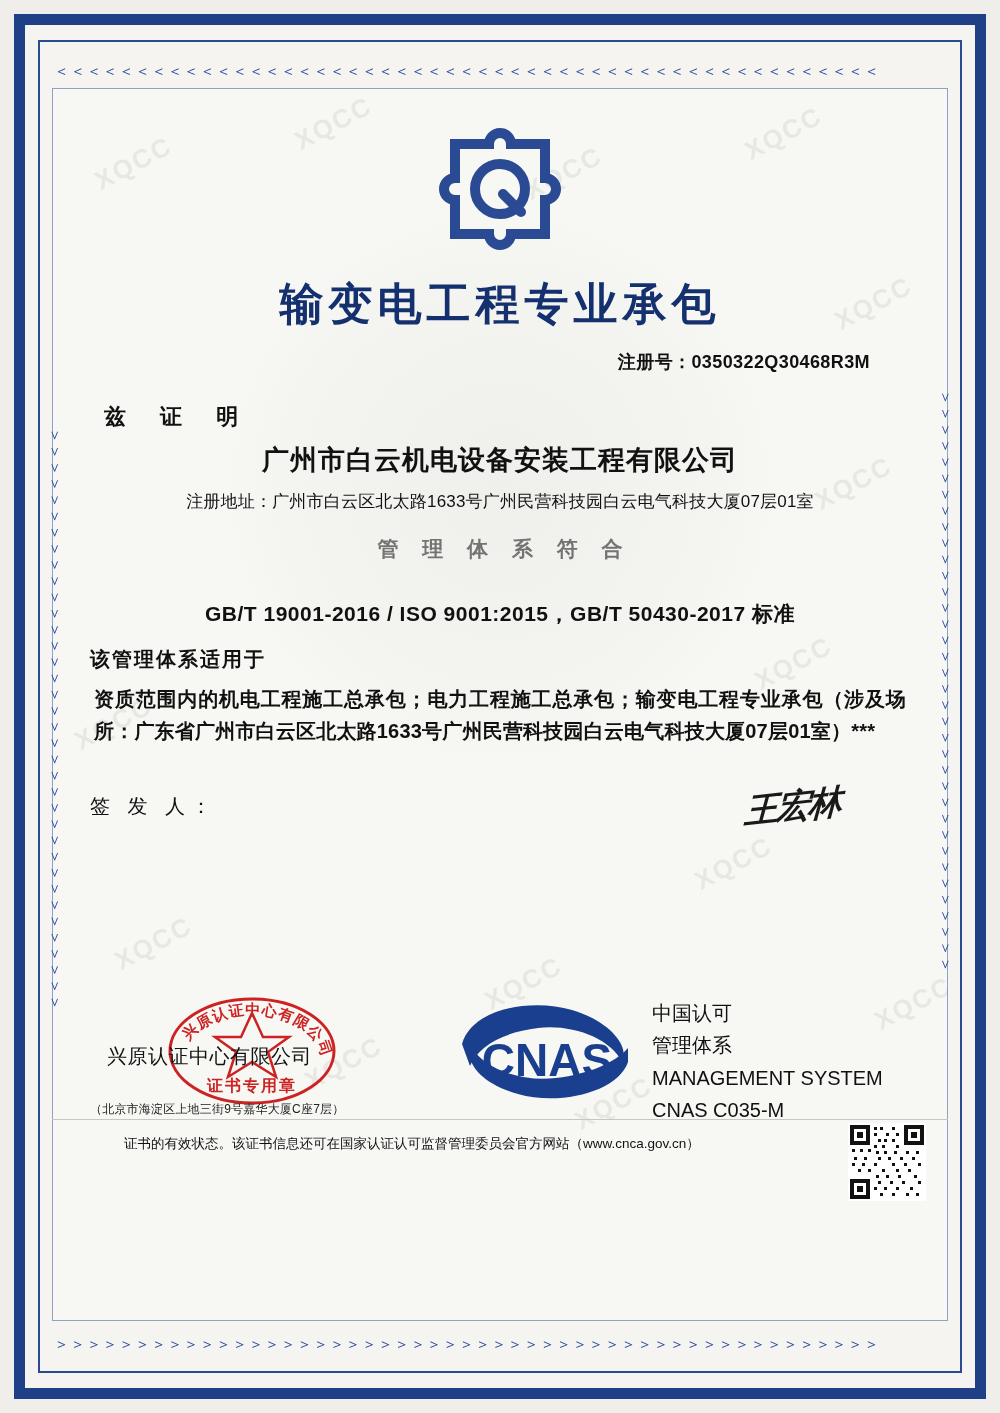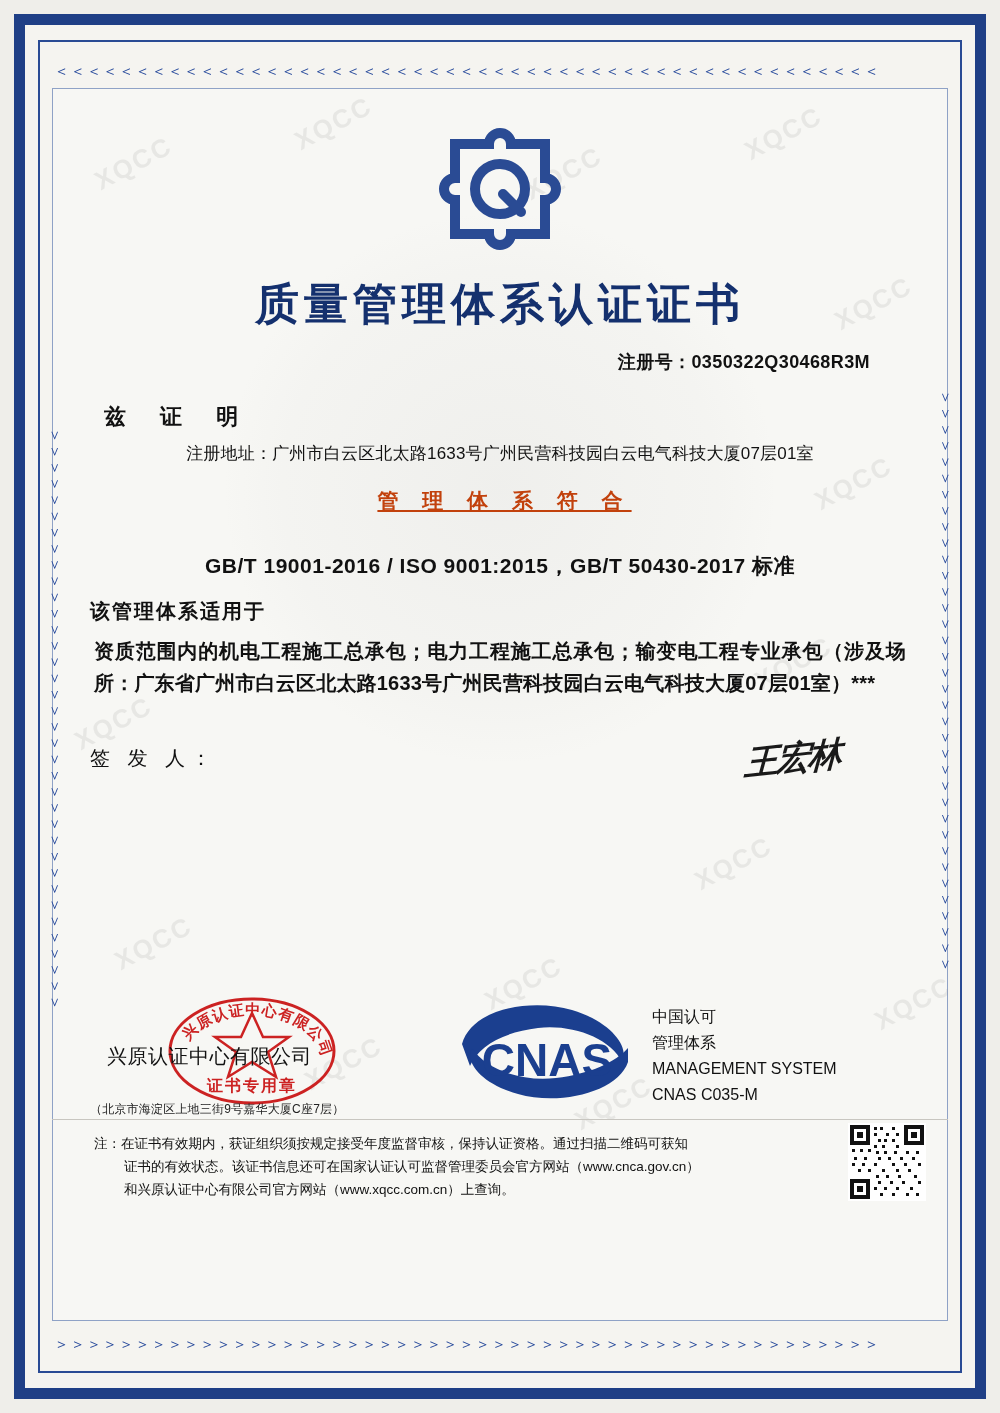--- a/index.html
+++ b/index.html
@@ -114,25 +114,24 @@
     text-align:center;
     font-size:17px;
     color:#111;
     margin:3px 0;
     letter-spacing:0.2px;
   }
   .conform{
     text-align:center;
     font-size:21px;
     font-weight:bold;
-    color:#c2410c;
+    color:#737373;
     letter-spacing:9px;
     margin:22px 0 6px;
     padding-left:9px;
-    text-decoration:underline;
   }
   .standard{
     text-align:center;
     font-size:21px;
     font-weight:bold;
     color:#111;
     letter-spacing:0.5px;
     margin-bottom:18px;
     margin-top:37px;
   }
@@ -194,21 +193,21 @@
   }
   .issuer-addr{
     position:absolute;left:38px;top:100px;
     font-size:12px;color:#222;letter-spacing:0.2px;
   }
   .cnas-logo{
     position:absolute;left:400px;top:-5px;width:190px;height:110px;
   }
   .cnas-text{
     position:absolute;left:600px;top:-4px;
-    font-size:16px;color:#111;line-height:1.62;margin-top:7px;
+    font-size:20px;color:#111;line-height:1.62;
   }
   .qr{
     position:absolute;right:22px;top:122px;
     width:78px;height:78px;
   }
   .note{
     position:absolute;left:42px;right:120px;top:132px;
     font-size:13.5px;color:#111;line-height:1.7;
   }
   .note .lead{margin-left:0;}
@@ -250,27 +249,28 @@
   </div>
 
   <div class="content">
 
     <svg class="logo" viewBox="0 0 150 155">
       <path d="M30 30 h34 a11 11 0 0 1 11 -11 a11 11 0 0 1 11 11 h34 v34 a11 11 0 0 1 11 11 a11 11 0 0 1 -11 11 v34 h-34 a11 11 0 0 1 -11 11 a11 11 0 0 1 -11 -11 h-34 v-34 a11 11 0 0 1 -11 -11 a11 11 0 0 1 11 -11 z" fill="none" stroke="#2a4b94" stroke-width="10"></path>
       <circle cx="75" cy="75" r="25" fill="none" stroke="#2a4b94" stroke-width="10"></circle>
       <path d="M78 80 L96 98" stroke="#2a4b94" stroke-width="10" stroke-linecap="round"></path>
     </svg>
 
-    <div class="title">质量管理体系认证证书</div>
+    <div class="title">输变电工程专业承包</div>
 
     <div class="reg-no">
       <span>注册号：</span><span>0350322Q30468R3M</span>
     </div>
 
     <div class="hereby">兹  证  明</div>
+    <div class="company">广州市白云机电设备安装工程有限公司</div>
     <div class="addr">注册地址：广州市白云区北太路1633号广州民营科技园白云电气科技大厦07层01室</div>
 
     <div class="conform">管 理 体 系 符 合</div>
     <div class="standard">GB/T 19001-2016 / ISO 9001:2015，GB/T 50430-2017 标准</div>
 
     <div class="applies">该管理体系适用于</div>
     <div class="scope">资质范围内的机电工程施工总承包；电力工程施工总承包；输变电工程专业承包（涉及场所：广东省广州市白云区北太路1633号广州民营科技园白云电气科技大厦07层01室）***</div>
 
 
     <div class="signer">
@@ -304,23 +304,21 @@
     <div class="cnas-text">
       <div>中国认可</div>
       <div>管理体系</div>
       <div>MANAGEMENT SYSTEM</div>
       <div>CNAS C035-M</div>
     </div>
 
     <div class="divider"></div>
 
     <div class="note">
-      <div class="lead">注：在证书有效期内，获证组织须按规定接受年度监督审核，保持认证资格。通过扫描二维码可获知</div>
       <div class="cont">证书的有效状态。该证书信息还可在国家认证认可监督管理委员会官方网站（www.cnca.gov.cn）</div>
-      <div class="cont">和兴原认证中心有限公司官方网站（www.xqcc.com.cn）上查询。</div>
     </div>
 
     <svg class="qr" viewBox="0 0 78 78">
       <rect width="78" height="78" fill="#fff"></rect>
       <g fill="#111">
         <rect x="2" y="2" width="20" height="20"></rect>
           <rect x="6" y="6" width="12" height="12" fill="#fff"></rect>
           <rect x="9" y="9" width="6" height="6"></rect>
         <rect x="56" y="2" width="20" height="20"></rect>
           <rect x="60" y="6" width="12" height="12" fill="#fff"></rect>

